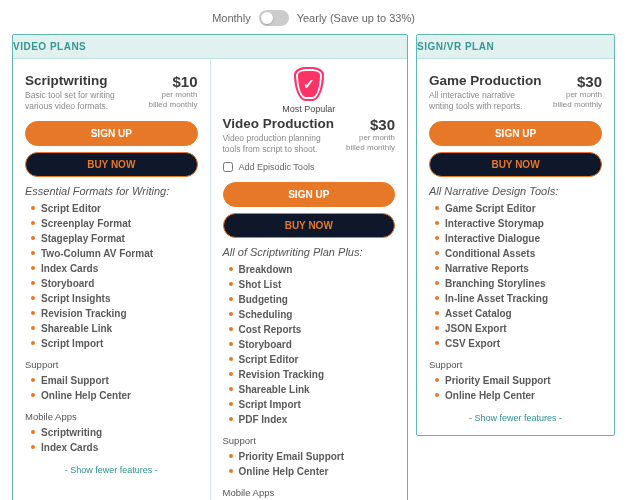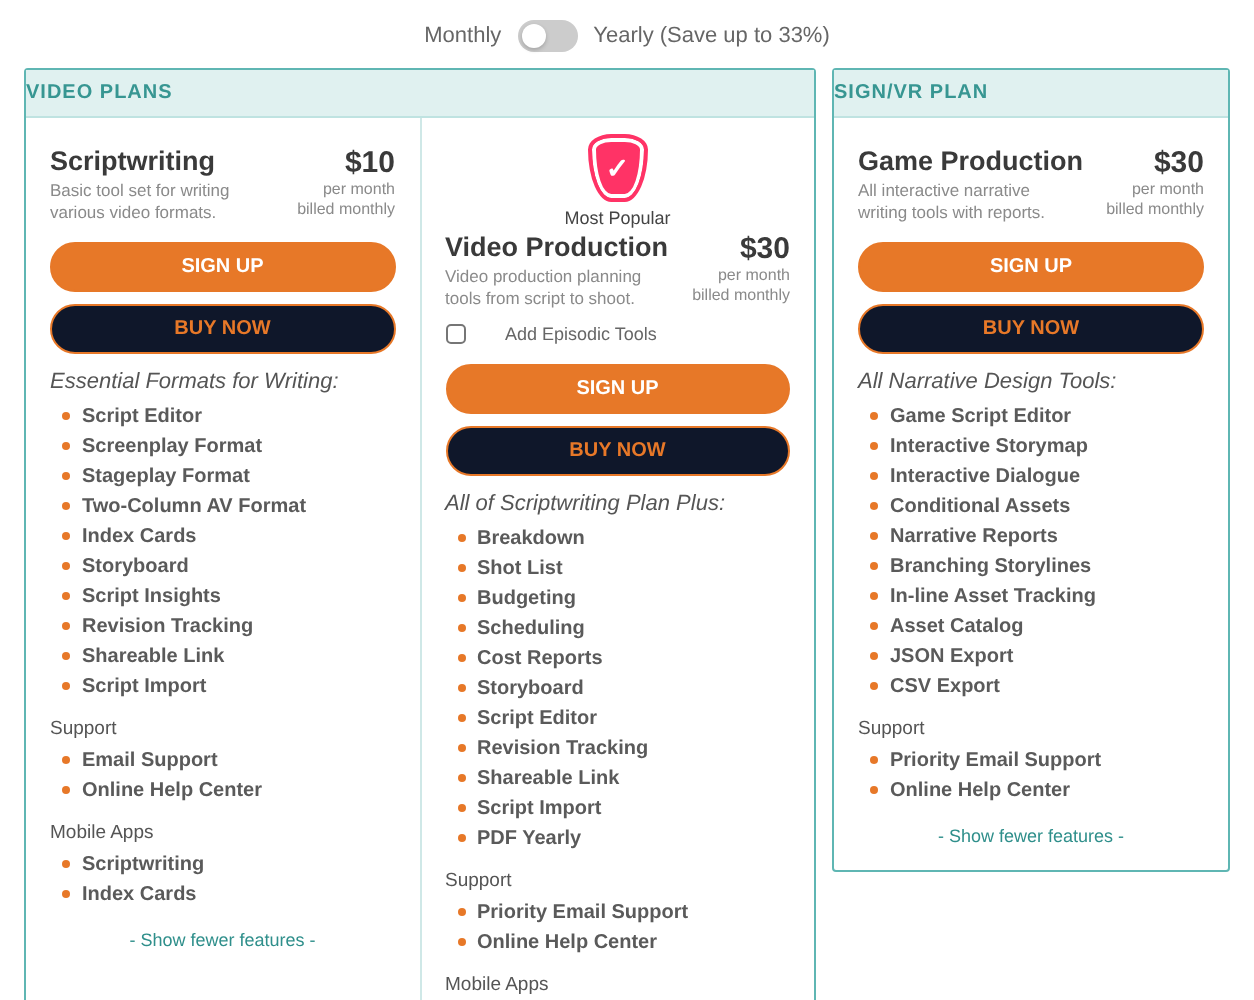--- a/index.html
+++ b/index.html
@@ -77,21 +77,21 @@
     box-shadow: 0 0 0 2px #fff inset;
   }
   .badge-label { font-size: 9px; color: #444; margin-top: 3px; }
 
   .card-top { display:flex; justify-content: space-between; gap: 6px; }
   .plan-title { font-size: 13.5px; font-weight: 700; color: #3a3a3a; }
   .plan-sub   { font-size: 8.5px; color: #8a8a8a; line-height: 1.25; margin-top: 2px; max-width: 105px; }
   .price      { font-size: 15px; font-weight: 700; color: #3a3a3a; text-align: right; }
   .price-sub  { font-size: 8px;  color: #8a8a8a; text-align: right; line-height:1.2; }
 
-  .add-episodic { display:flex; align-items:center; gap:20px; font-size:9px; color:#666; margin-top:8px; }
+  .add-episodic { display:flex; align-items:center; gap:6px; font-size:9px; color:#666; margin-top:8px; }
   .add-episodic input { width:10px; height:10px; }
 
   .btn-row { display:flex; gap:6px; margin: 10px 0 8px 0; flex-direction: column; }
   .btn {
     font-size: 10px; font-weight: 700;
     padding: 6px 10px;
     border-radius: 14px;
     cursor: pointer;
     white-space: nowrap;
   }
@@ -238,21 +238,21 @@
             <li>Breakdown</li>
             <li>Shot List</li>
             <li>Budgeting</li>
             <li>Scheduling</li>
             <li>Cost Reports</li>
             <li>Storyboard</li>
             <li>Script Editor</li>
             <li>Revision Tracking</li>
             <li>Shareable Link</li>
             <li>Script Import</li>
-            <li>PDF Yearly</li>
+            <li>PDF Index</li>
           </ul>
 
         <div class="section-sub">Support</div>
         <ul class="feat">
             <li>Priority Email Support</li>
             <li>Online Help Center</li>
           </ul>
 
         <div class="section-sub">Mobile Apps</div>
         <ul class="feat">

